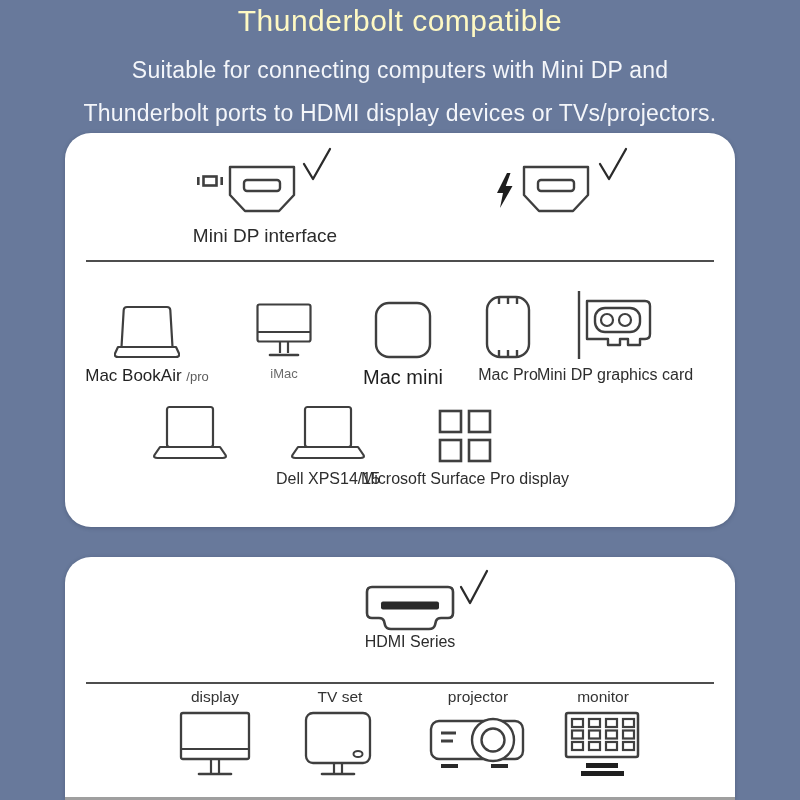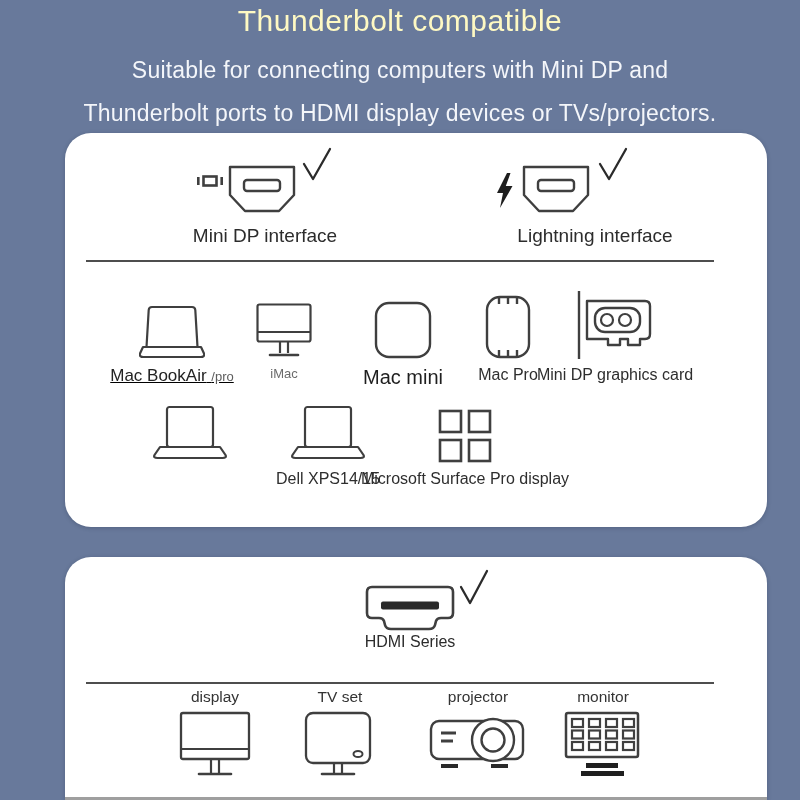--- a/index.html
+++ b/index.html
@@ -15,21 +15,21 @@
   }
   .subtitle{
     position:absolute;left:0;width:800px;text-align:center;
     color:#f4f6fa;font-size:23px;font-weight:400;letter-spacing:.2px;
   }
   .subtitle.l1{top:57px;}
   .subtitle.l2{top:100px;}
   
   .card{
     position:absolute;left:65px;width:670px;background:#ffffff;
-    border-radius:26px;box-shadow:0 1px 4px rgba(30,40,60,.28);padding-left:32px;
+    border-radius:26px;box-shadow:0 1px 4px rgba(30,40,60,.28);
   }
   #card1{top:133px;height:394px;}
   #card2{top:557px;height:243px;border-radius:26px 26px 0 0;}
   #card2::after{
     content:"";position:absolute;bottom:0;left:0;width:100%;height:3px;
     background:#9f9f9f;
   }
   .divider{position:absolute;left:21px;width:628px;height:2px;background:#4e4e4e;}
   #card1 .divider{top:127px;}
   #card2 .divider{top:125px;}
@@ -98,27 +98,26 @@
       <path d="M11 0 L1 20 L7 20 L4 35 L16.5 13 L9.8 13 L14.5 0 Z" fill="#1e1e1e"></path>
     </svg>
     <svg style="left:62px;top:18px;" width="68" height="48" viewBox="0 0 68 48">
       <path d="M2 2 H66 V30 L51 46 H17 L2 30 Z" fill="none" stroke="#3f3f3f" stroke-width="2.4" stroke-linejoin="round"></path>
       <rect x="16" y="15" width="36" height="11" rx="3" fill="none" stroke="#3f3f3f" stroke-width="2.4"></rect>
     </svg>
     <svg style="left:138px;top:0;" width="30" height="34" viewBox="0 0 30 34">
       <path d="M2 17 L11 32 L28 2" fill="none" stroke="#2b2b2b" stroke-width="2.3" stroke-linecap="round" stroke-linejoin="round"></path>
     </svg>
   </div>
-  <div class="iface-label" id="iface-lightning-label">Lightning interface</div>
 
   <div class="divider"></div>
 
   <div class="row1">
 
-    <div class="dev-col" style="left:37px;text-decoration:underline;">
+    <div class="dev-col" style="left:12px;">
       <div class="icon-box">
         <svg width="66" height="54" viewBox="0 0 66 54">
           <path d="M13 2 H53 Q56 2 56.3 5 L58.5 42 H7.5 L9.7 5 Q10 2 13 2 Z" fill="none" stroke="#3f3f3f" stroke-width="2.2" stroke-linejoin="round"></path>
           <path d="M4 42 H62 L65 48.5 Q66 52 61.5 52 H4.5 Q0 52 1 48.5 Z" fill="none" stroke="#3f3f3f" stroke-width="2.2" stroke-linejoin="round"></path>
         </svg>
       </div>
       <div class="dev-label mb"><span>Mac BookAir</span>&nbsp;<span class="suffix">/pro</span></div>
     </div>
 
     <div class="dev-col" style="left:149px;">

